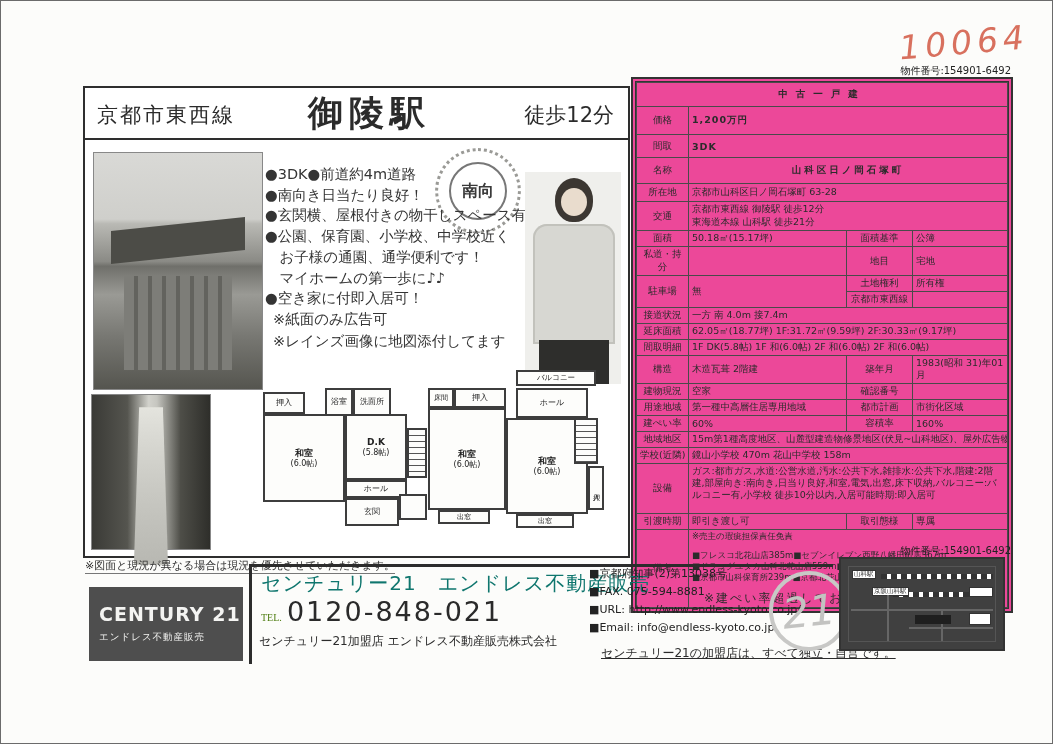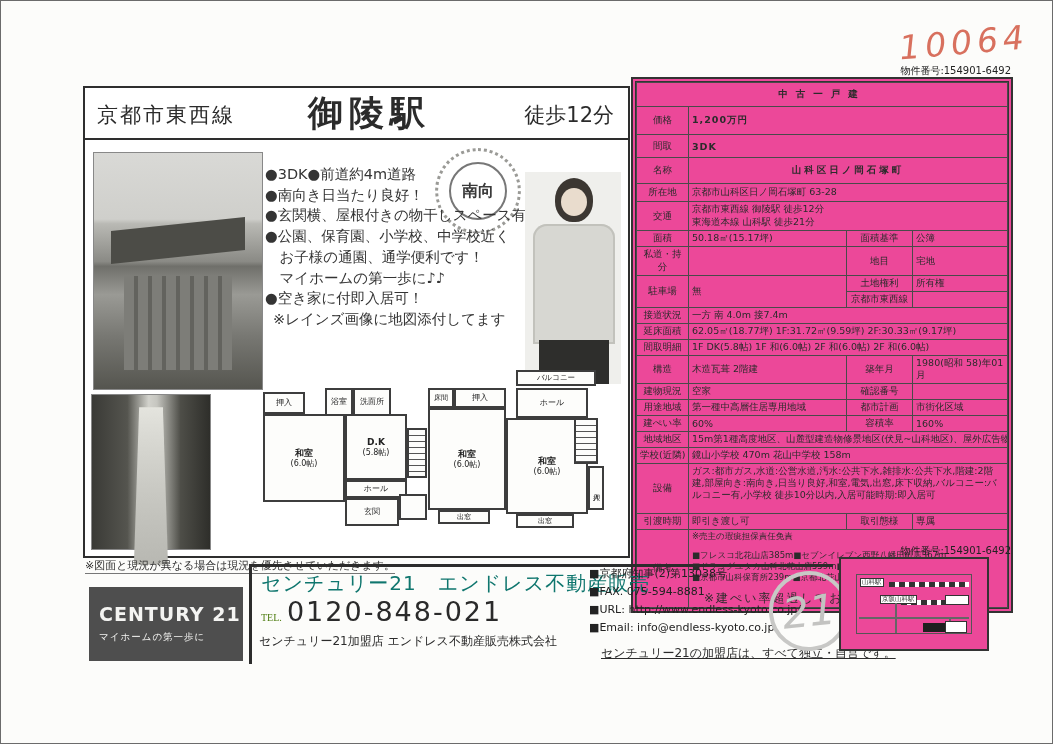--- a/index.html
+++ b/index.html
@@ -92,21 +92,21 @@
   .tel-number{font-size:27px;color:#2a2a2a;letter-spacing:2px;}
   .member-line{left:258px;top:632px;font-size:12px;}
   .office-address{left:258px;top:650px;font-size:12px;}
   .flist{font-size:11px;line-height:1.0;color:#222;}
   .independent{left:600px;top:644px;font-size:12px;text-decoration:underline;}
   .c21-mark{left:768px;top:570px;width:72px;height:72px;border:4px solid #c8c8c6;border-radius:50%;
             display:flex;align-items:center;justify-content:center;font-size:42px;color:#c3c3c1;
             font-style:italic;transform:rotate(-6deg);background:transparent;}
 
   
-  .map-box{left:838px;top:556px;width:150px;height:94px;border:2px solid #333;padding:15px;background:#ec4899;box-sizing:border-box;}
+  .map-box{left:838px;top:556px;width:166px;height:94px;border:2px solid #333;padding:7px;background:#404040;box-sizing:border-box;}
   .map-inner{position:relative;width:100%;height:100%;border:1px solid #555;box-sizing:border-box;overflow:hidden;}
   .rail{position:absolute;height:5px;background:repeating-linear-gradient(90deg,#333 0 6px,#fff 6px 10px);}
   .map-label{position:absolute;border:1px solid #333;font-size:6.5px;line-height:1.1;padding:0 1px;background:#fff;white-space:nowrap;}
   .road{position:absolute;background:#666;}
   .map-marker{position:absolute;background:#1f1f1f;}
 </style>
 </head>
 <body>
 
 <div class="page">
@@ -133,20 +133,21 @@
       <div>●3DK●前道約4m道路</div>
       <div>●南向き日当たり良好！</div>
       <div>●玄関横、屋根付きの物干しスペース有</div>
       <div>●公園、保育園、小学校、中学校近く</div>
       <div>　お子様の通園、通学便利です！</div>
       <div>　マイホームの第一歩に♪♪</div>
       <div>●空き家に付即入居可！</div>
     </div>
 
     <div class="abs notes">
+      <div>※紙面のみ広告可</div>
       <div>※レインズ画像に地図添付してます</div>
     </div>
 
     <div class="abs agent">
       <div class="head"></div>
       <div class="face"></div>
       <div class="body"></div>
       <div class="skirt"></div>
     </div>
 
@@ -255,21 +256,21 @@
           <td colspan="3" class="t-small">62.05㎡(18.77坪) 1F:31.72㎡(9.59坪) 2F:30.33㎡(9.17坪)</td>
             </tr>
       <tr style="height:14px">
               <td class="lbl">間取明細</td>
           <td colspan="3" class="t-small">1F DK(5.8帖) 1F 和(6.0帖) 2F 和(6.0帖) 2F 和(6.0帖)</td>
             </tr>
       <tr style="height:14px">
               <td class="lbl">構造</td>
           <td>木造瓦葺 2階建</td>
           <td class="lbl">築年月</td>
-          <td class="t-small">1980(昭和 58)年01月</td>
+          <td class="t-small">1983(昭和 31)年01月</td>
             </tr>
       <tr style="height:14px">
               <td class="lbl">建物現況</td>
           <td>空家</td>
           <td class="lbl">確認番号</td>
           <td></td>
             </tr>
       <tr style="height:14px">
               <td class="lbl">用途地域</td>
           <td class="t-small">第一種中高層住居専用地域</td>
@@ -314,21 +315,21 @@
         </table>
    </div>
   </div>
 
   <div class="abs pno" style="right:41px;top:543px;">物件番号:154901-6492</div>
 
   <div class="abs disclaimer">※図面と現況が異なる場合は現況を優先させていただきます。</div>
 
   <div class="abs century-box">
     <div class="century-main">CENTURY 21</div>
-    <div class="century-sub">マイホームの第一歩に</div>
+    <div class="century-sub">エンドレス不動産販売</div>
   </div>
 
   <div class="abs footer-rule-h"></div>
   <div class="abs footer-rule-v"></div>
 
   <div class="abs company-title">センチュリー21　エンドレス不動産販売</div>
   <div class="abs tel-line">
     <span class="tel-label">TEL.</span>
     <span class="tel-number">0120-848-021</span>
   </div>

